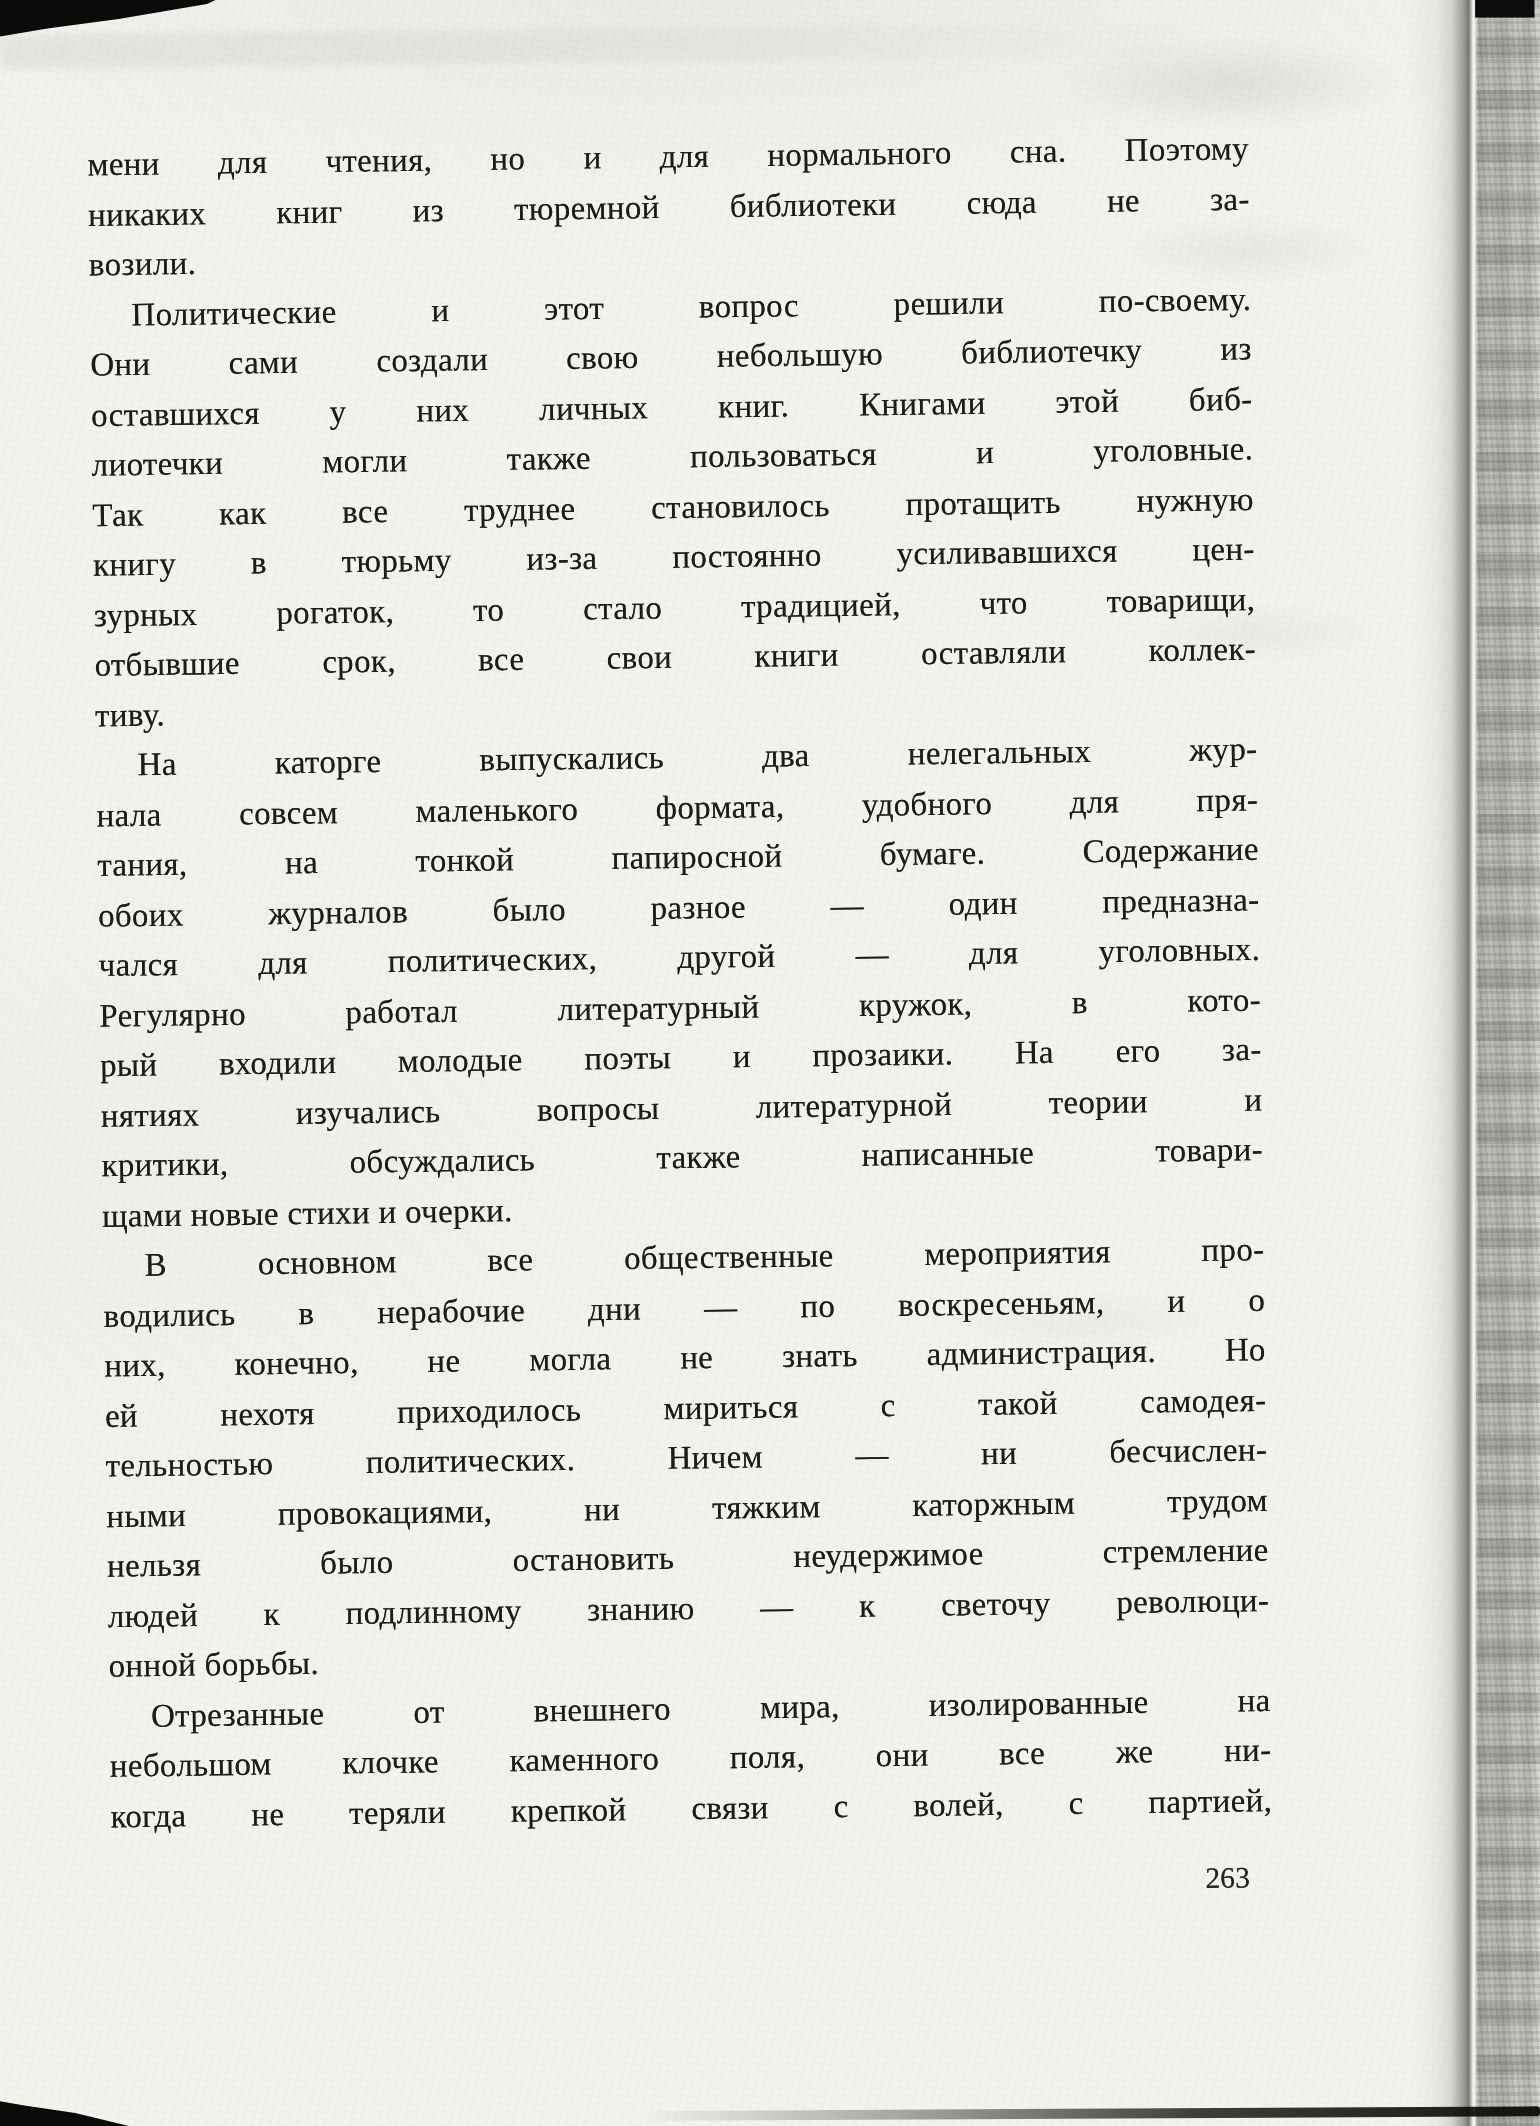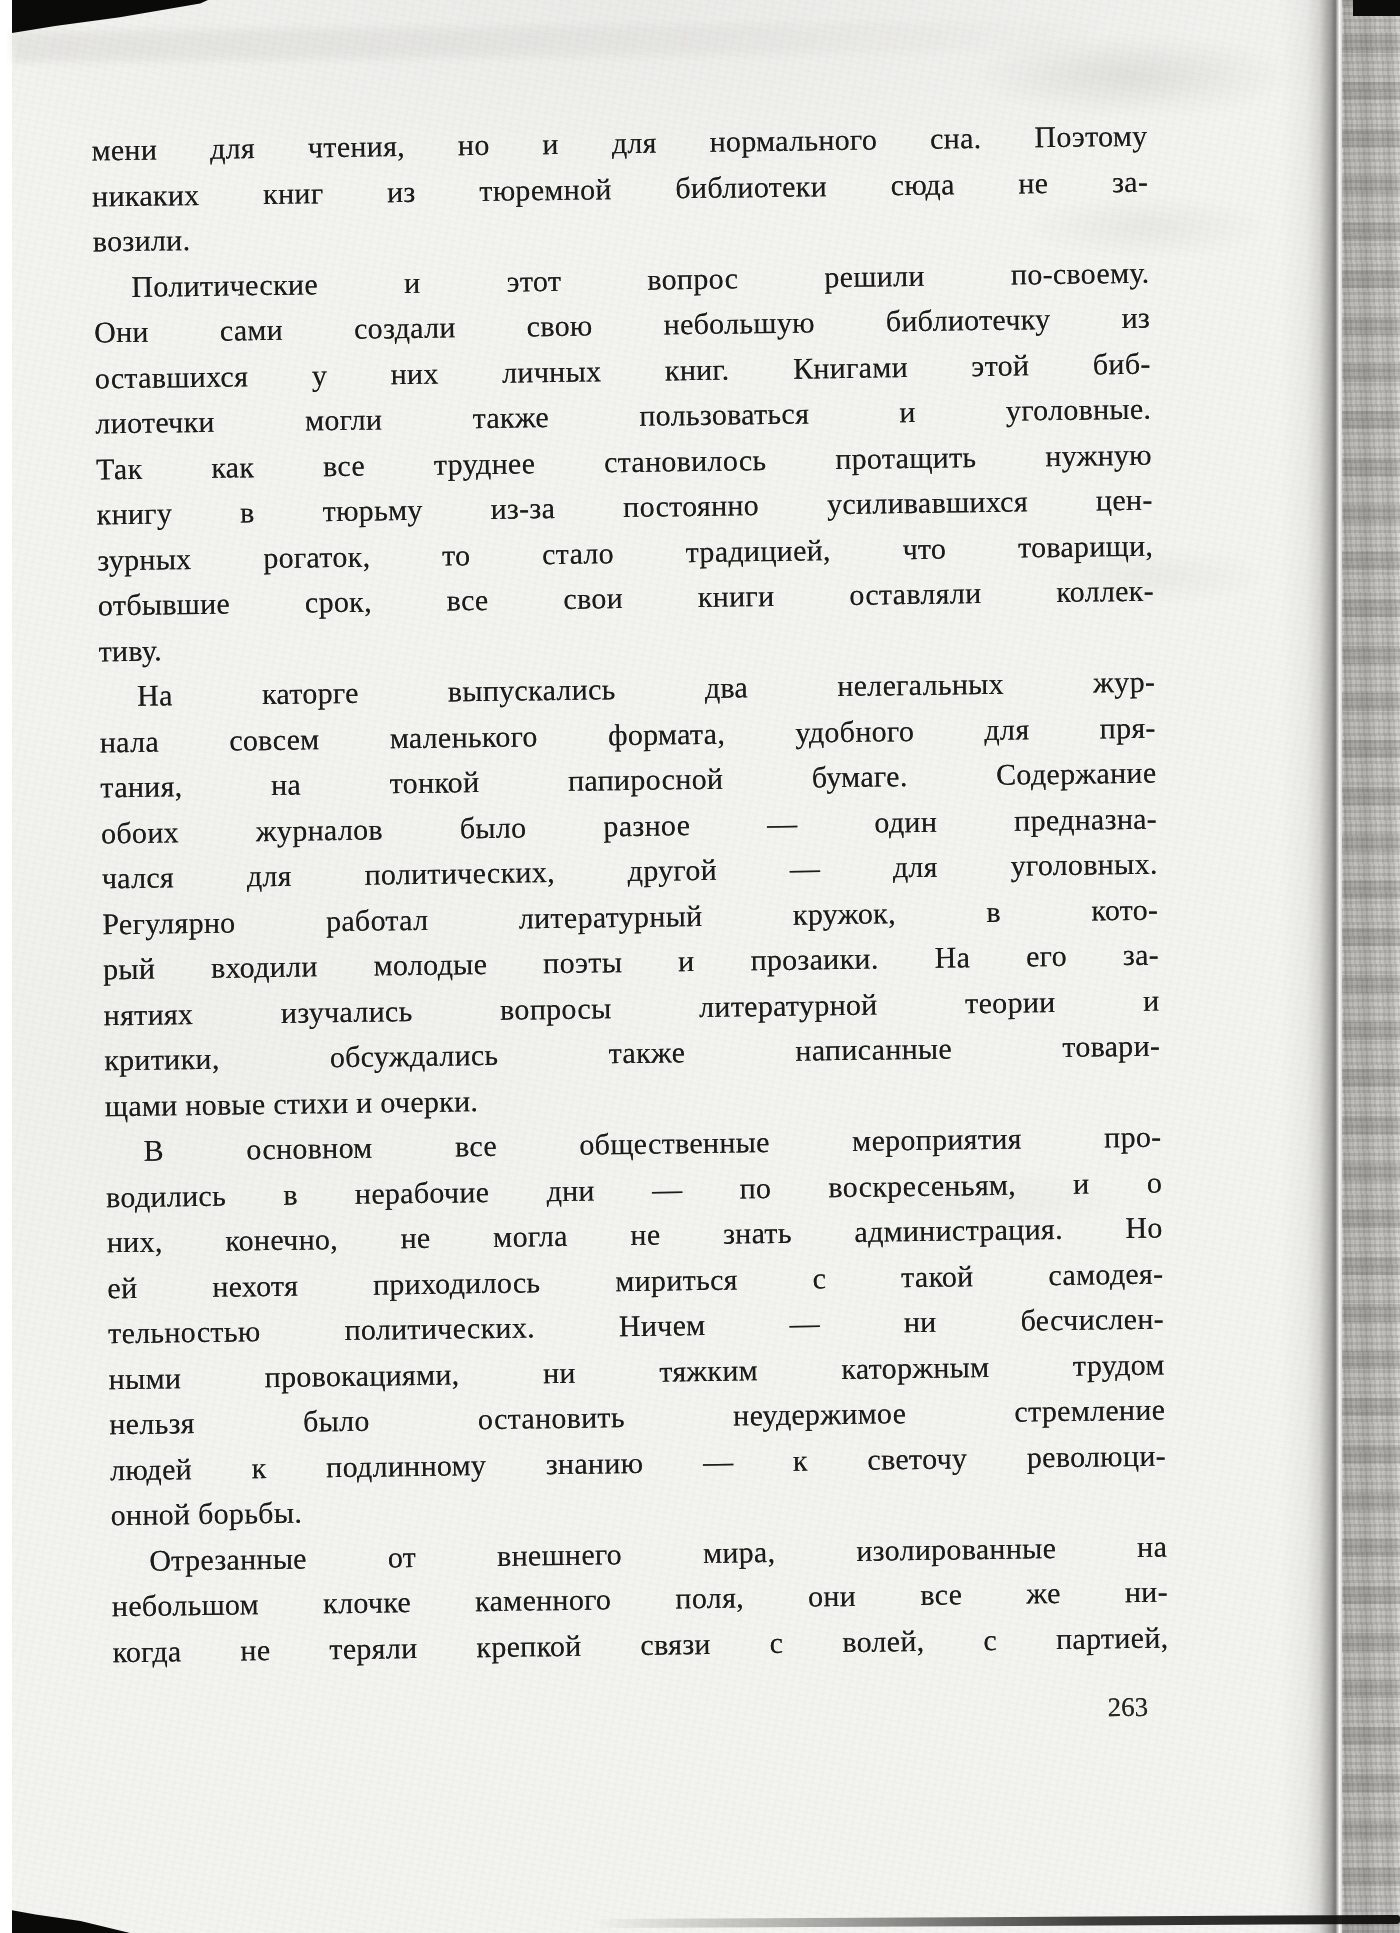--- a/index.html
+++ b/index.html
@@ -15,21 +15,20 @@
   }
   .paper {
     position: absolute;
     inset: 0;
     background-color: #f3f3f0;
     background-image:
       radial-gradient(ellipse 1300px 320px at 45% 0%, rgba(0,0,0,0.035), rgba(0,0,0,0) 62%),
       radial-gradient(ellipse 900px 500px at 8% 55%, rgba(120,118,110,0.03), rgba(0,0,0,0) 70%),
       repeating-linear-gradient(12deg, rgba(90,90,85,0.018) 0 2px, rgba(0,0,0,0) 2px 6px),
       repeating-linear-gradient(102deg, rgba(90,90,85,0.015) 0 3px, rgba(0,0,0,0) 3px 8px);
-    margin-left: 12px;
   }
   
   .top-haze {
     position: absolute;
     left: 0; top: 26px;
     width: 1180px; height: 30px;
     background: linear-gradient(to right, rgba(70,68,62,0.16), rgba(70,68,62,0.10) 55%, rgba(70,68,62,0) 95%);
     filter: blur(4px);
     opacity: .45;
     transform: rotate(-0.6deg);

